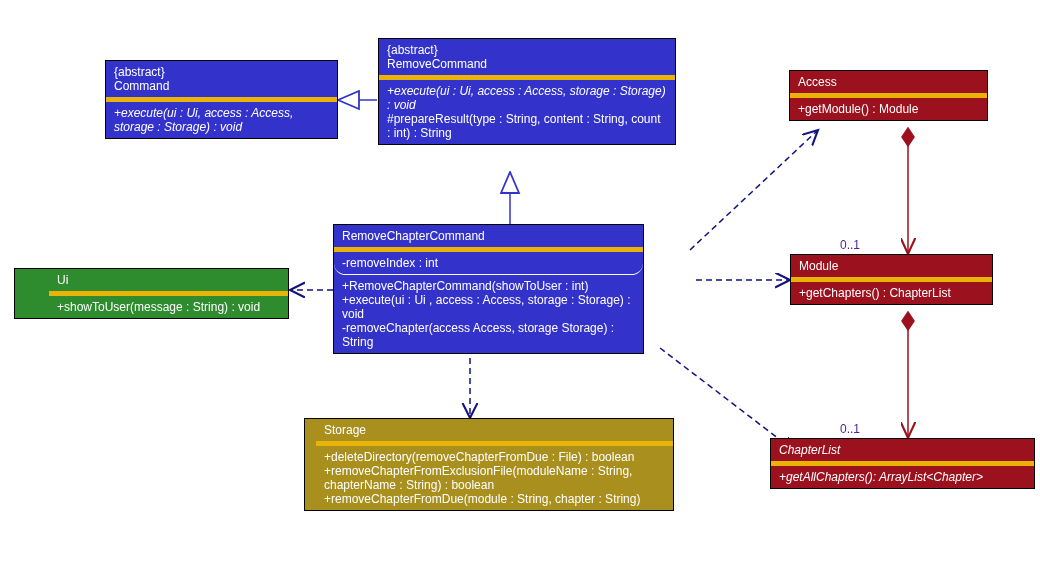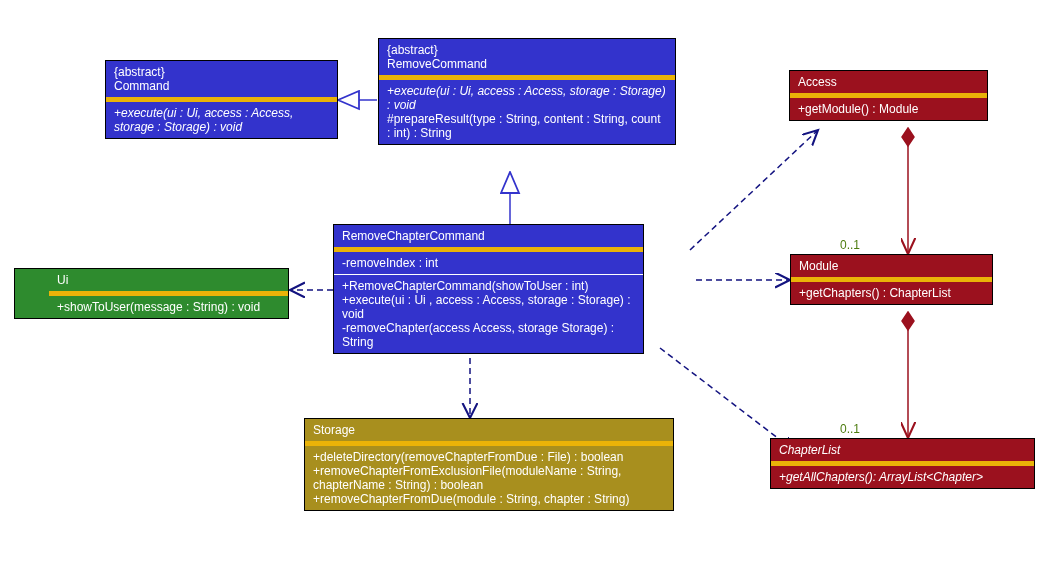--- a/index.html
+++ b/index.html
@@ -1,27 +1,27 @@
 <!DOCTYPE html>
 <html><head>
 <meta charset="utf-8">
 <style>
   * { box-sizing: border-box; margin: 0; padding: 0; }
   body { font-family: Arial, sans-serif; font-size: 12px; background: #fff; position: relative; width: 1040px; height: 565px; }
   .uml-class { position: absolute; border: 1px solid #000; }
   .uml-class .title { padding: 4px 8px; border-bottom: 5px solid #eab308; color: #fff; }
   .uml-class .title .stereotype { display: block; }
-  .uml-class .compartment { padding: 4px 8px; color: #fff; }
+  .uml-class .compartment { padding: 4px 8px; color: #fff; border-radius: 31px; }
   .uml-class .compartment.thin-border { border-bottom: 1px solid #fff; }
   .blue { background: #3333cc; }
   .green { background: #2e8b2e; }
   .olive { background: #a88f1e; }
   .darkred { background: #9b111e; }
   svg.connector { position: absolute; top: 0; left: 0; width: 1040px; height: 565px; pointer-events: none; }
-  .mult-label { position: absolute; font-size: 12px; color: #4d7c0f; background: transparent; }
+  .mult-label { position: absolute; font-size: 12px; color: #4c1d95; background: transparent; }
 </style>
 </head>
 <body>
 
 <svg class="connector">
   <defs>
     <marker id="openArrow" markerWidth="16" markerHeight="14" refX="15" refY="7" orient="auto">
       <path d="M1,1 L15,7 L1,13 Z" fill="#fff" stroke="#3333cc" stroke-width="1.2"></path>
     </marker>
     <marker id="dashArrowBlue" markerWidth="12" markerHeight="12" refX="10" refY="5" orient="auto">
@@ -91,21 +91,21 @@
 
 <div class="uml-class green" style="left:14px; top:268px; width:275px;padding-left:34px;">
   <div class="title">
     <span>Ui</span>
   </div>
   <div class="compartment">
     <div>+showToUser(message : String) : void</div>
   </div>
 </div>
 
-<div class="uml-class olive" style="left:304px; top:418px; width:370px;">
+<div class="uml-class olive" style="left:304px; top:418px; width:370px;padding-left:11px;">
   <div class="title">
     <span>Storage</span>
   </div>
   <div class="compartment">
     <div>+deleteDirectory(removeChapterFromDue : File) : boolean</div>
     <div>+removeChapterFromExclusionFile(moduleName : String, chapterName : String) : boolean</div>
     <div>+removeChapterFromDue(module : String, chapter : String)</div>
   </div>
 </div>
 

